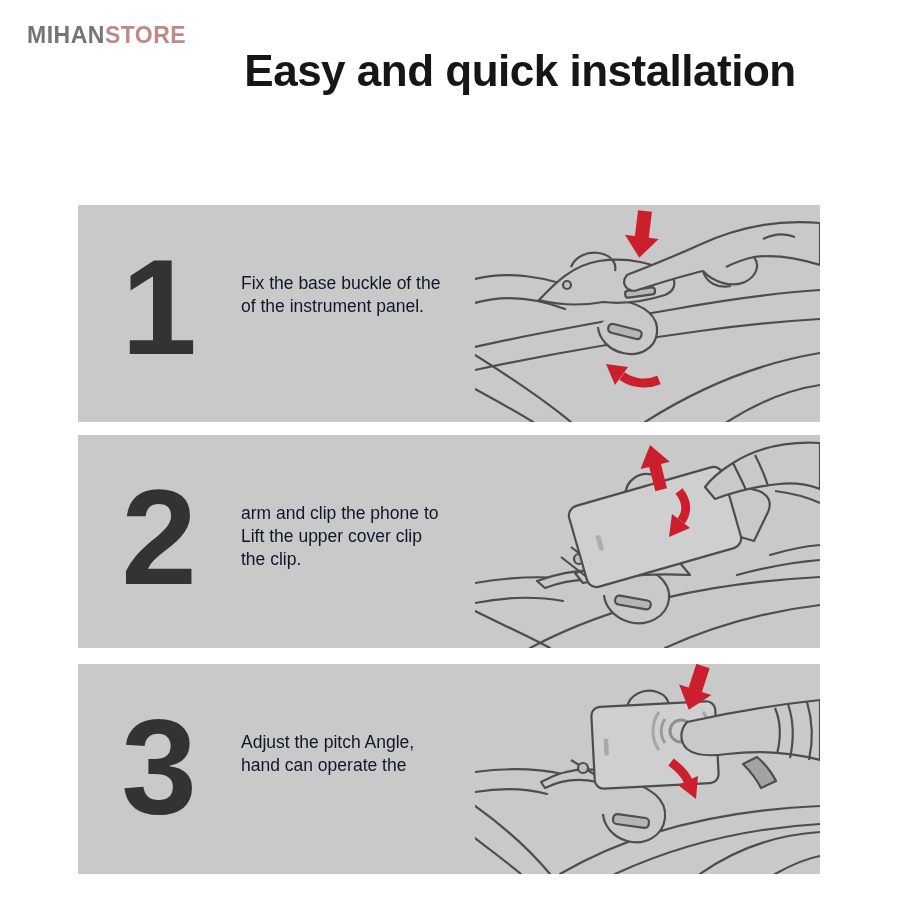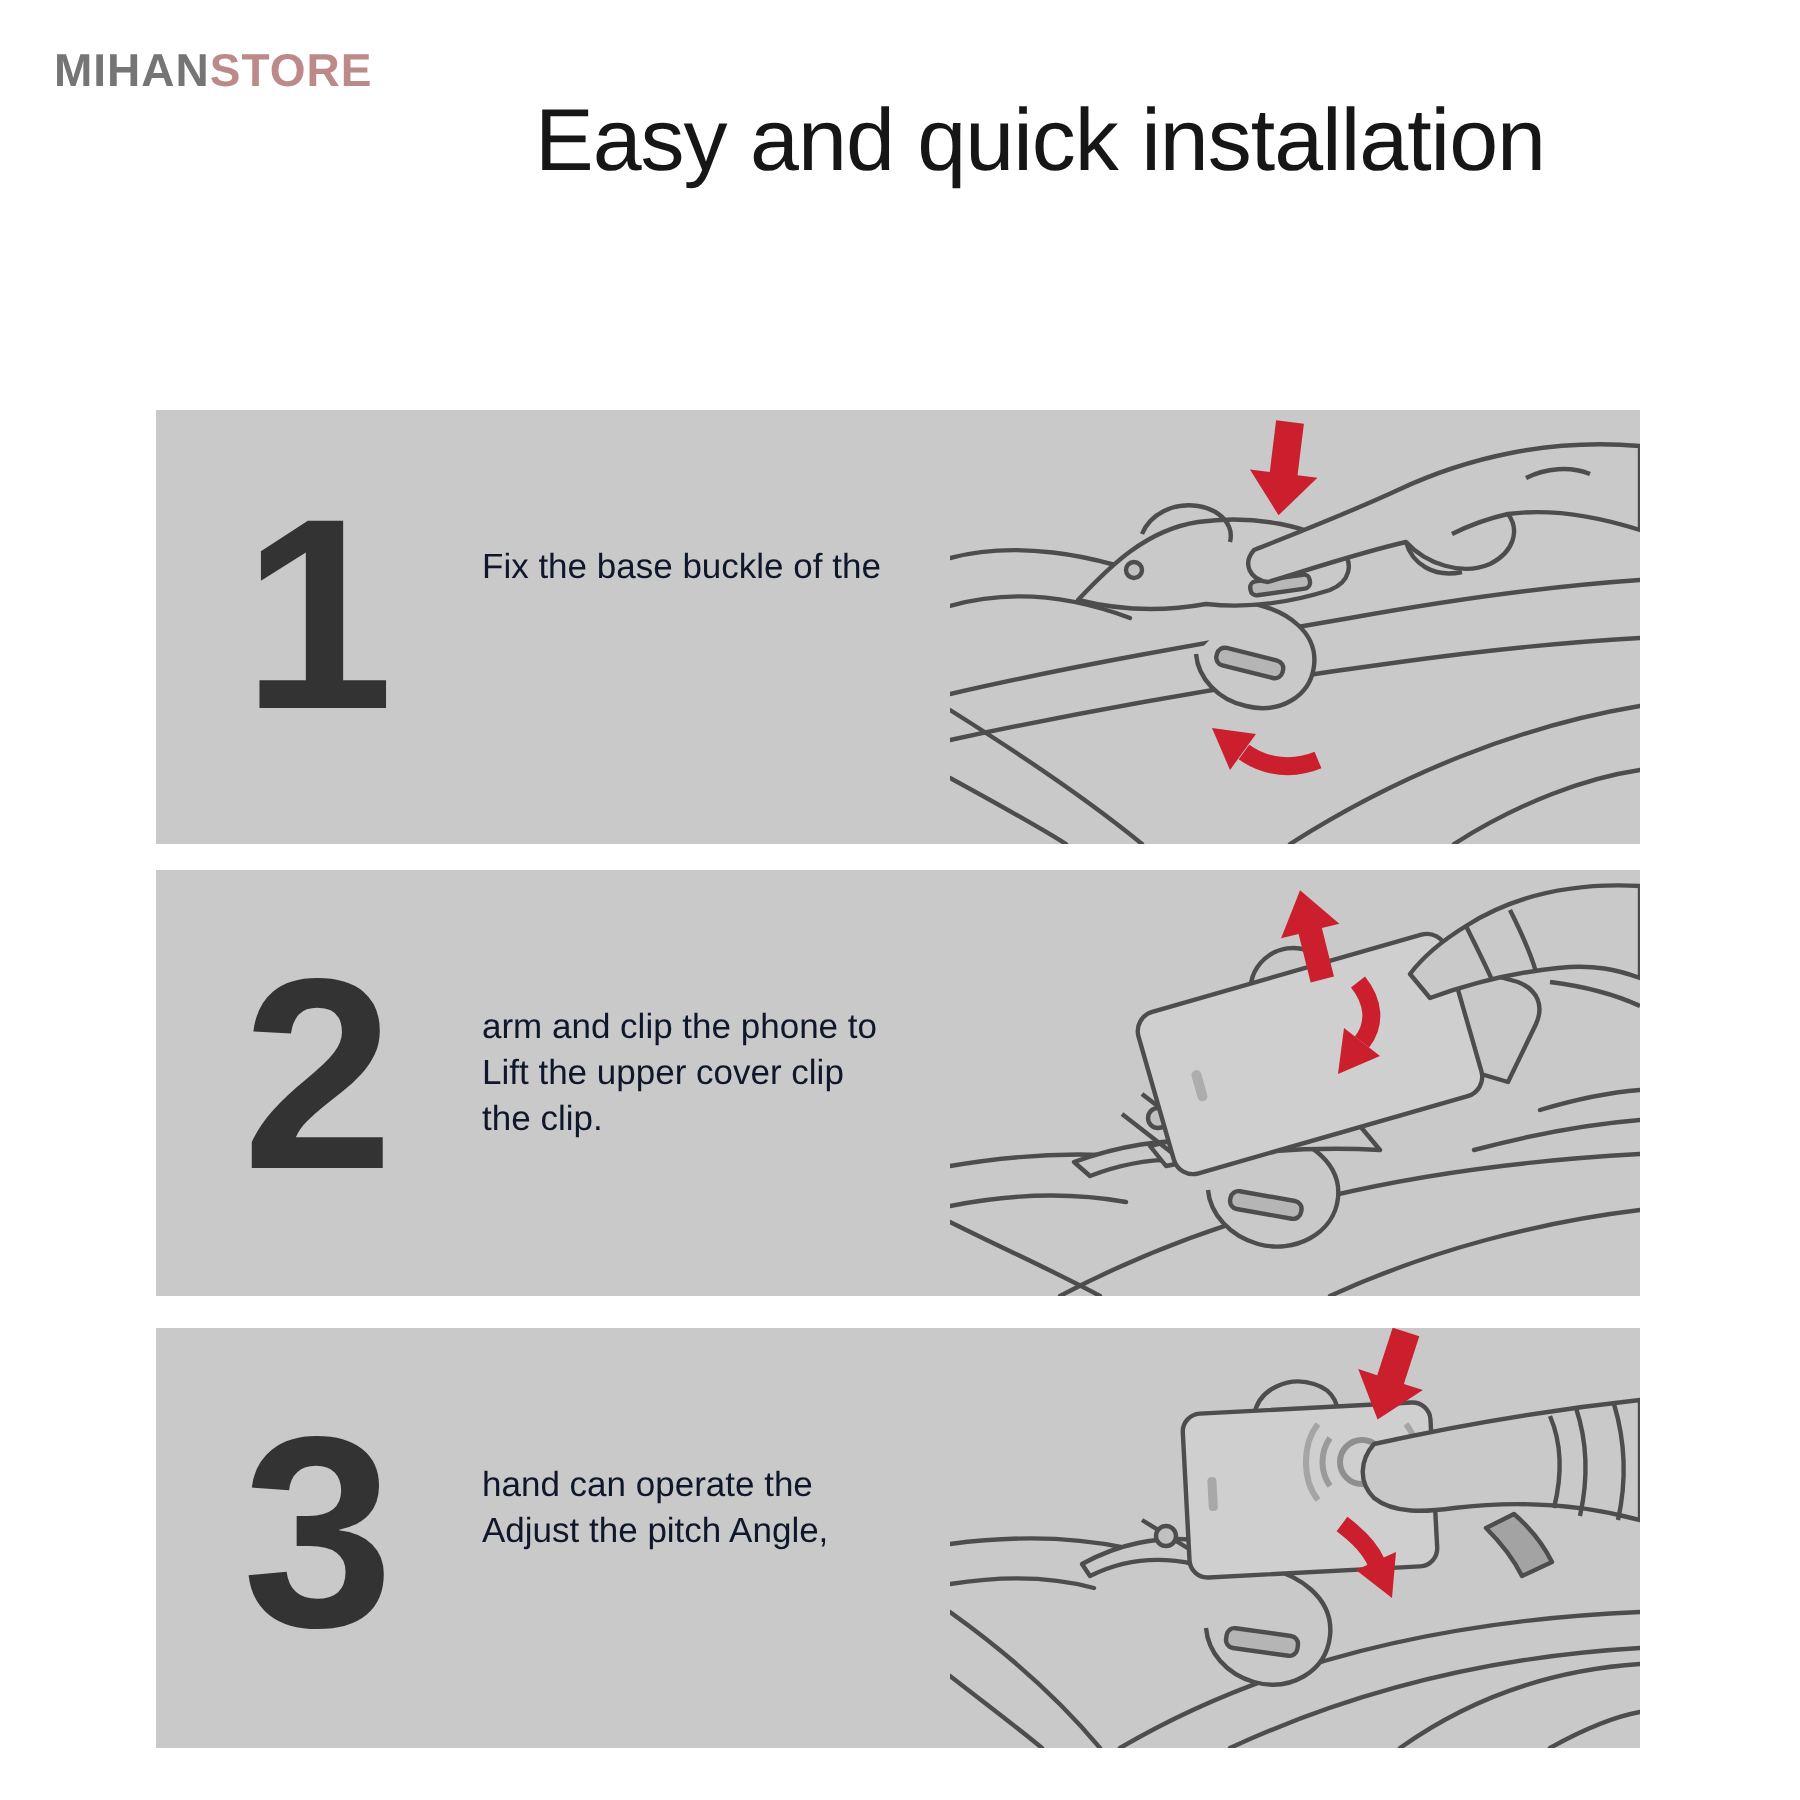--- a/index.html
+++ b/index.html
@@ -11,21 +11,21 @@
   .logo{
     position:absolute;left:27px;top:22px;
     font-size:23px;font-weight:bold;letter-spacing:.5px;
     white-space:nowrap;
   }
   .logo .brand-a{color:#757575;}
   .logo .brand-b{color:#bd8a8a;}
   .title{
     position:absolute;left:140px;right:0;top:46px;
     text-align:center;font-size:44px;letter-spacing:-0.5px;
-    color:#161616;font-weight:400;
+    color:#161616;font-weight:700;
   }
   .panel{
     position:absolute;left:78px;width:742px;
     background:#c9c9c9;
   }
   #panel1{top:205px;height:217px;}
   #panel2{top:435px;height:213px;}
   #panel3{top:664px;height:210px;}
   .num{
     position:absolute;left:25px;top:34px;width:112px;
@@ -46,20 +46,21 @@
 <div class="logo">
   <span class="brand-a">MIHAN</span><span class="brand-b">STORE</span>
 </div>
 
 <div class="title">Easy and quick installation</div>
 
 <div class="panel" id="panel1">
   <div class="num">1</div>
   <div class="lines">
     <span>Fix the base buckle of the</span>
+    <span>of the instrument panel.</span>
   </div>
   <div class="illus">
     <svg viewBox="0 0 345 217">
 
       <g stroke="#4d4d4d" stroke-width="2.2" fill="none" stroke-linecap="round">
         <path d="M0,74 C30,66 70,70 112,88"></path>
         <path d="M0,98 C28,90 58,92 90,104"></path>
         <path d="M0,142 C60,128 130,116 200,104 C250,95 300,88 345,85"></path>
         <path d="M0,165 C70,150 150,136 225,126 C268,120 310,116 345,114"></path>
         <path d="M0,150 C35,172 68,194 96,217"></path>
@@ -147,22 +148,22 @@
         <path d="M204,56 C212,66 213,77 206,86" stroke="#cc1f2d" stroke-width="9" fill="none"></path>
         <path d="M194,102 L215,93 L197,79 Z" fill="#cc1f2d"></path>
       </g>
     </svg>
   </div>
 </div>
 
 <div class="panel" id="panel3">
   <div class="num">3</div>
   <div class="lines">
+    <span>Adjust the pitch Angle,</span>
     <span>hand can operate the</span>
-    <span>Adjust the pitch Angle,</span>
   </div>
   <div class="illus">
     <svg viewBox="0 0 345 210">
       <g stroke="#4d4d4d" stroke-width="2.2" fill="none" stroke-linecap="round">
         <path d="M0,108 C30,104 60,104 88,110"></path>
         <path d="M0,128 C25,124 50,124 72,130"></path>
         <path d="M0,142 C28,162 55,186 75,210"></path>
         <path d="M0,174 C18,188 34,200 46,210"></path>
         <path d="M85,210 C160,166 250,146 345,142"></path>
         <path d="M140,210 C205,180 275,164 345,160"></path>

